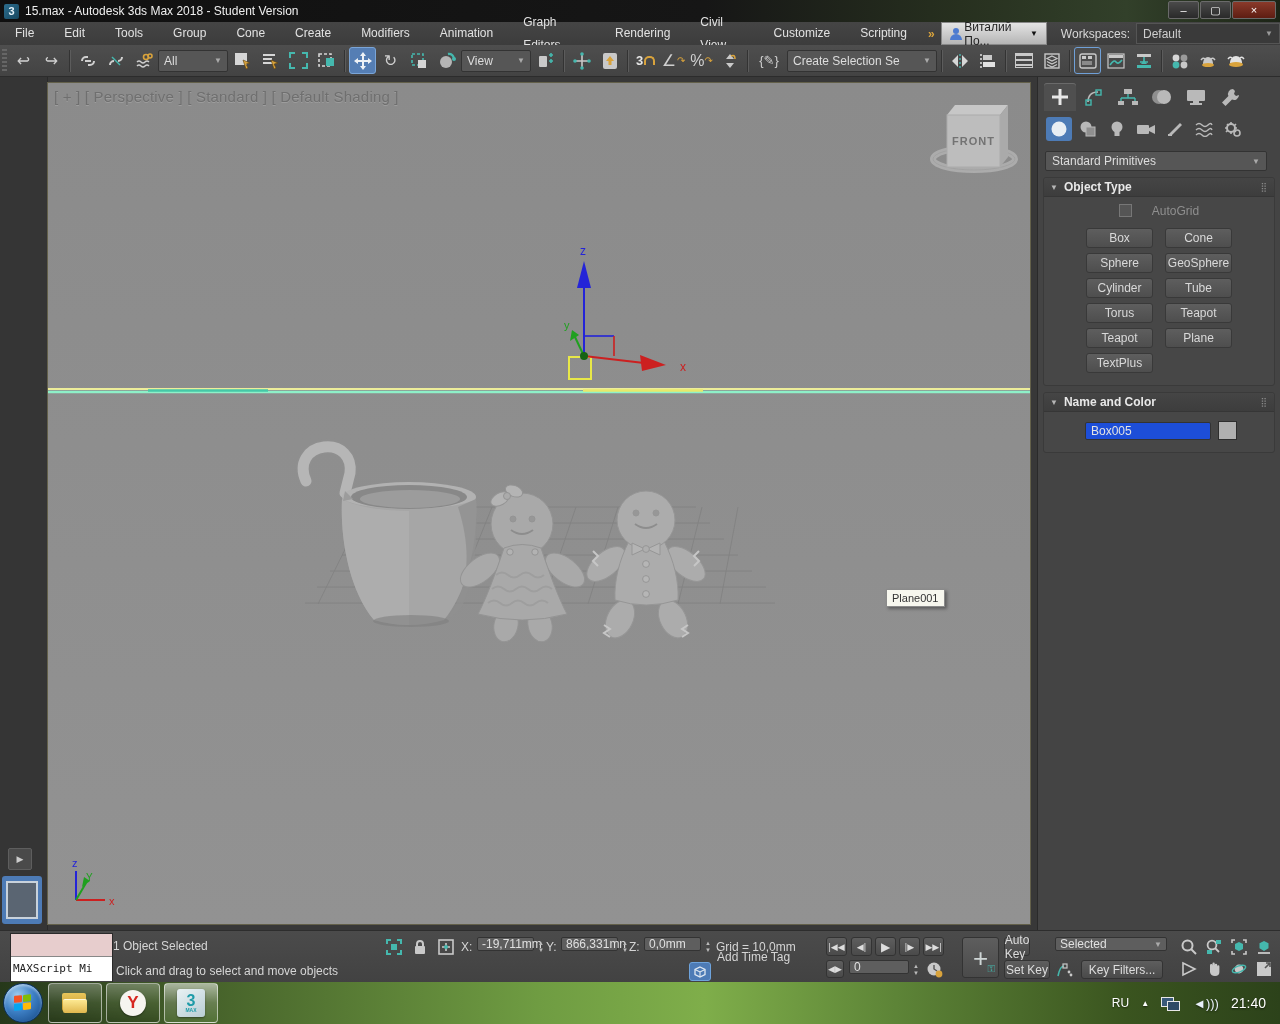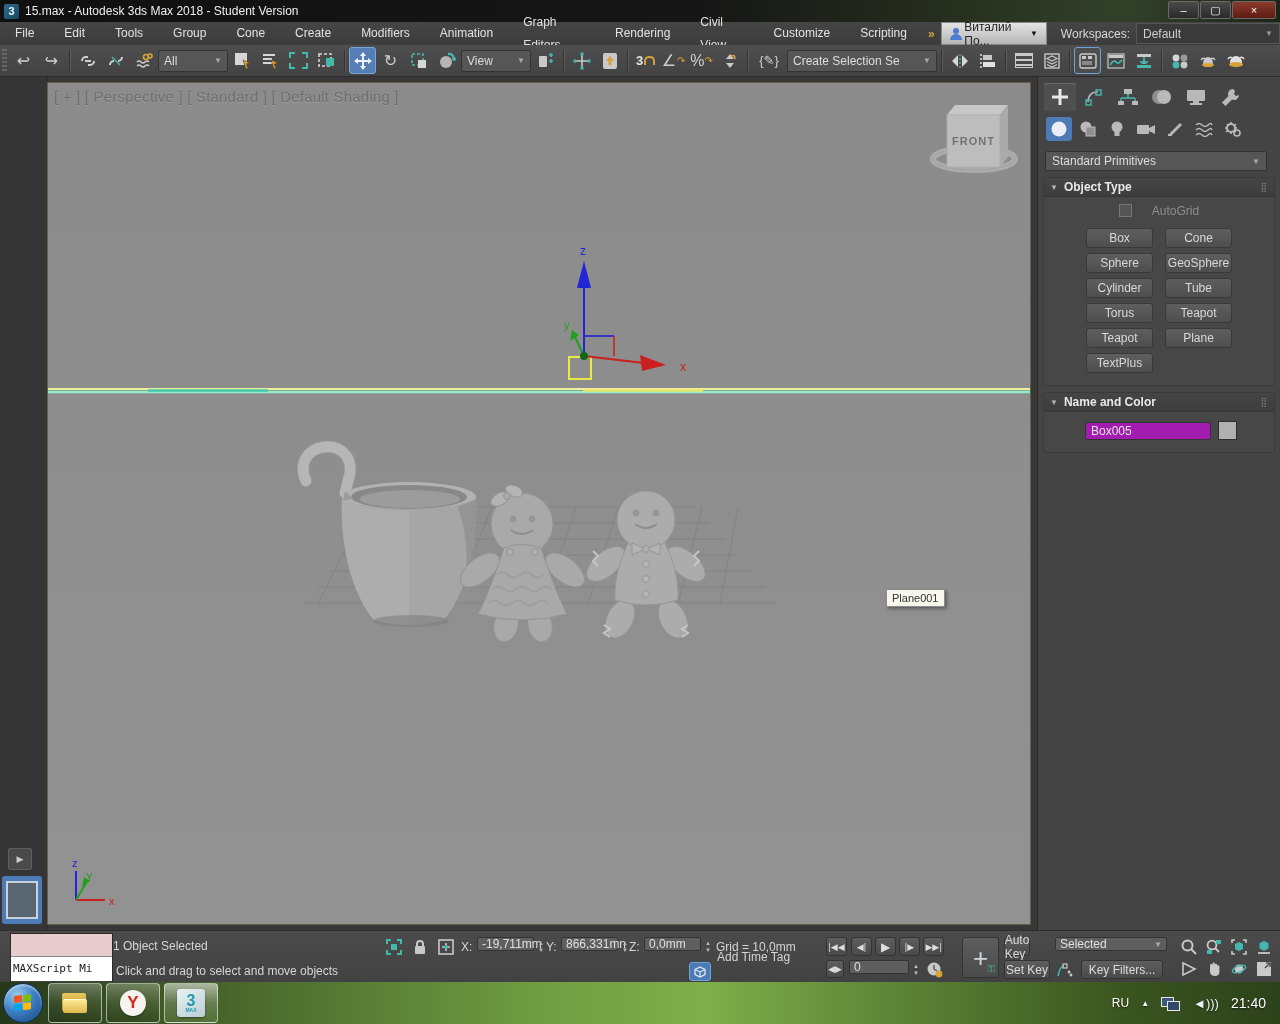--- a/index.html
+++ b/index.html
@@ -85,21 +85,21 @@
   .rollhead .tri{font-size:8px;color:#b5b5b5;margin-right:6px;}
   .rollhead .rtitle{font-weight:bold;color:#e8e8e8;font-size:12px;}
   .rollhead .gripdots{margin-left:auto;color:#8a8a8a;font-size:9px;letter-spacing:1px;}
   #autogrid-row{display:flex;align-items:flex-start;justify-content:center;gap:20px;padding:7px 0 2px 0;}
   #autogrid-box{width:11px;height:11px;background:#555;border:1px solid #777;}
   #autogrid-label{color:#8f8f8f;}
   #ot-grid{display:grid;grid-template-columns:67px 67px;gap:5px 12px;justify-content:center;padding:8px 0 12px 0;}
   .cbtn{height:18px;background:linear-gradient(#5e5e5e,#4e4e4e);border:1px solid #393939;border-radius:3px;
     color:#d9d9d9;font-size:12px;display:flex;align-items:center;justify-content:center;}
   #namecolor-row{display:flex;align-items:center;gap:7px;padding:9px 10px 12px 41px;}
-  #objname{width:126px;height:18px;background:#a21caf;border:1px solid #333;border-radius:2px;
+  #objname{width:126px;height:18px;background:#1d4ed8;border:1px solid #333;border-radius:2px;
     color:#e3e3e3;display:flex;align-items:center;padding:0 5px;box-sizing:border-box;}
   #objcolor{width:17px;height:17px;background:#b0b0b0;border:1px solid #2e2e2e;}
   
   #statusbar{left:0;top:930px;width:1280px;height:52px;background:linear-gradient(#4b4b4b,#424242);
     border-top:1px solid #2d2d2d;box-sizing:border-box;}
   #mxs{left:10px;top:2px;width:101px;height:48px;border:1px solid #2a2a2a;}
   #mxs-pink{width:100%;height:23px;background:#e7cdcd;border-bottom:1px solid #888;box-sizing:border-box;}
   #mxs-white{width:100%;height:24px;background:#fff;color:#222;font-family:"DejaVu Sans Mono",monospace;
     font-size:11px;line-height:24px;padding-left:2px;box-sizing:border-box;overflow:hidden;white-space:nowrap;}
   #status-sel{left:113px;top:8px;color:#d5d5d5;}

